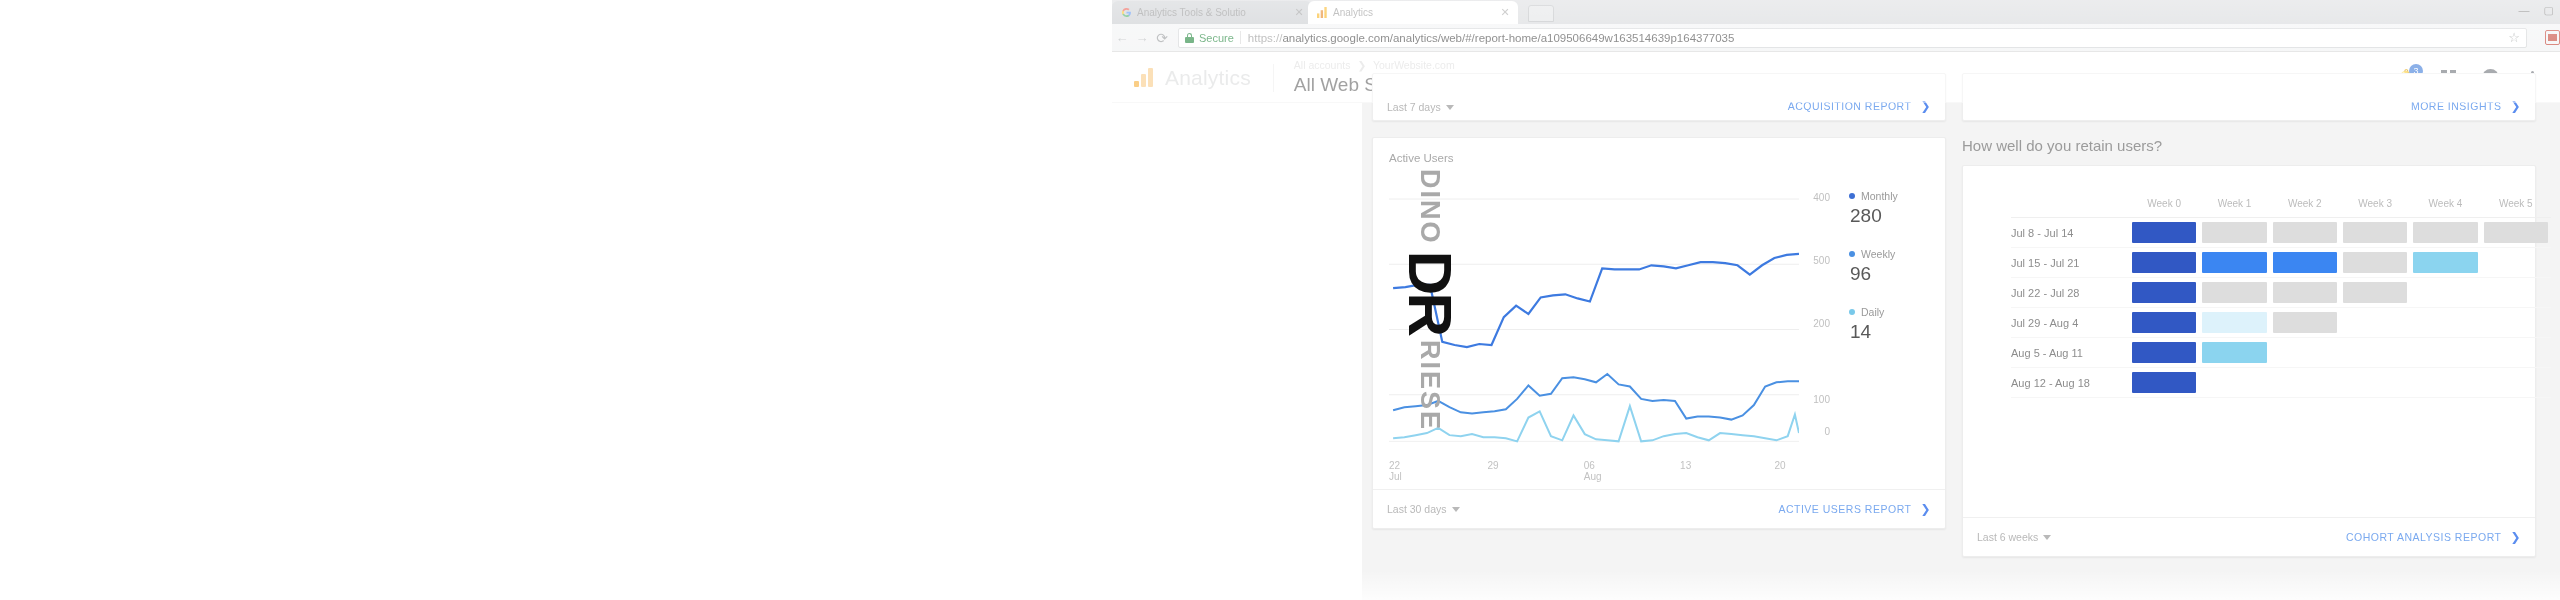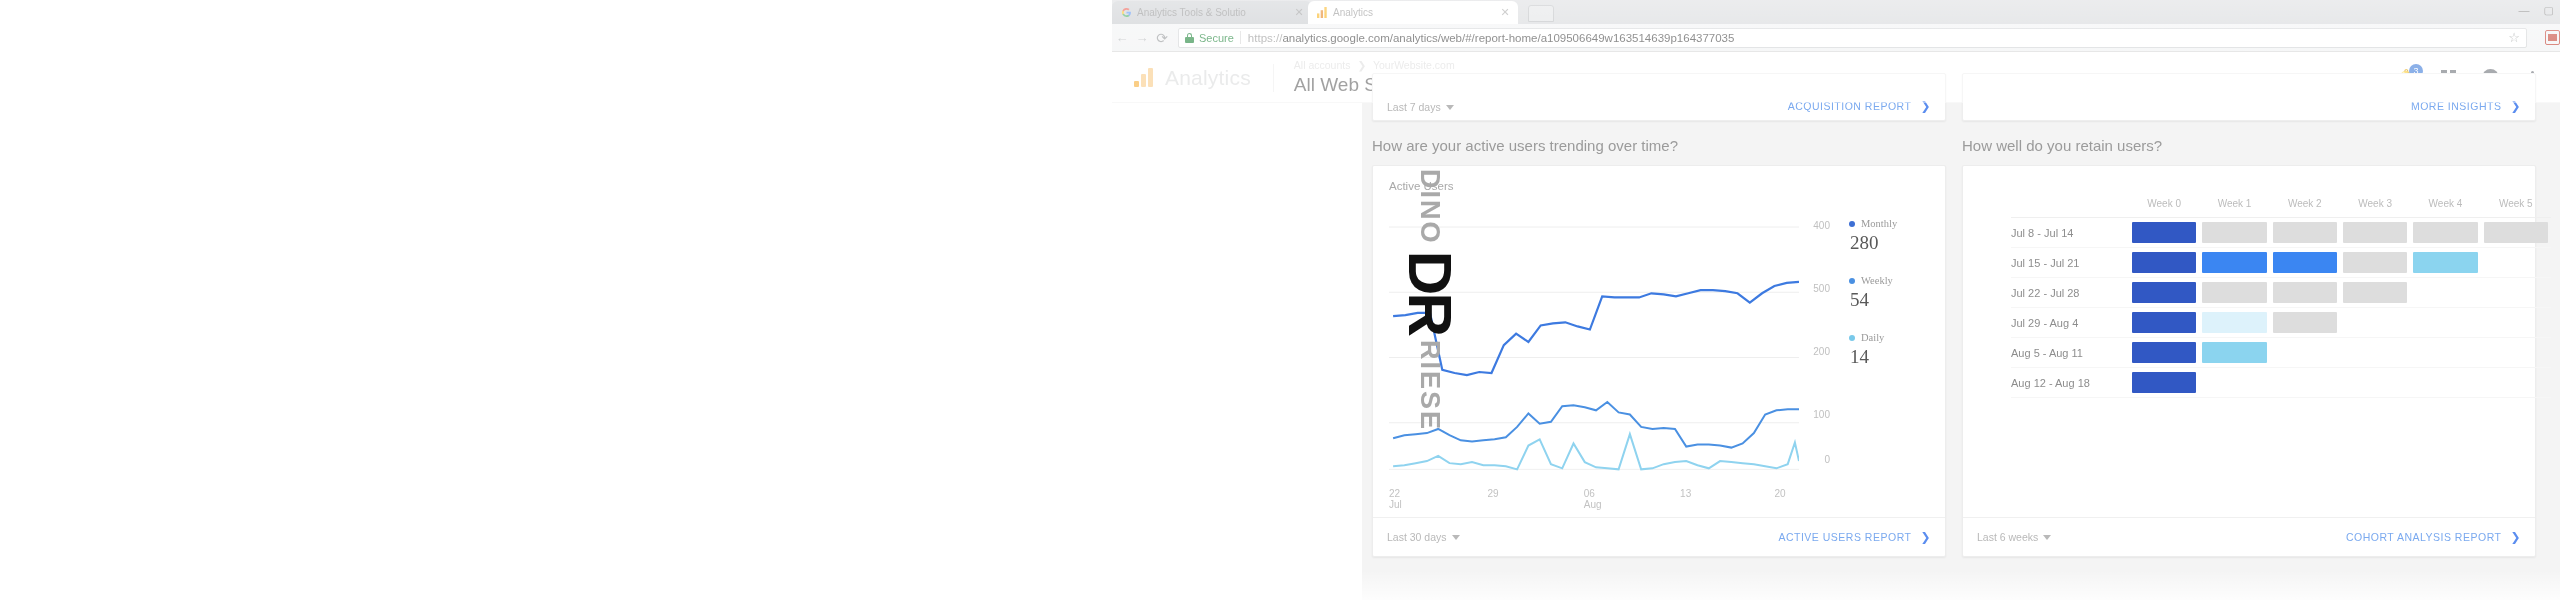--- a/index.html
+++ b/index.html
@@ -175,21 +175,21 @@
   
   .chart-area { position: relative; display: flex; height: 290px; margin-top: 4px; }
   .plot { position: relative; flex: 1 1 auto; }
   .plot svg { display: block; width: 100%; height: 100%; }
   .xlabels { position: absolute; left: 0; right: 0; bottom: -22px; height: 22px; }
   .xlab { position: absolute; font-size: 10px; color: #c2c2c2; line-height: 11px; text-align:left; }
   .xlab small { display:block; font-size: 10px; color:#c2c2c2; }
   .ylabels { position: relative; width: 34px; flex: 0 0 auto; }
   .ylab { position: absolute; right: 3px; font-size: 10px; color: #c0c0c0; }
   .legend { width: 96px; flex: 0 0 auto; padding-left: 16px; padding-top: 20px; }
-  .leg-item { margin-bottom: 21px; font-family: Liberation Serif, serif; }
+  .leg-item { margin-bottom: 21px; }
   .leg-name { font-size: 10.5px; color: #9a9a9a; display: flex; align-items: center; gap: 6px; }
   .dot { width: 6px; height: 6px; border-radius: 50%; display:inline-block; }
   .leg-val { font-size: 19px; color: #595959; margin-top: 3px; margin-left: 1px; }
 
   
   .ret-table { width: 100%; border-collapse: collapse; margin-top: 8px; margin-left: 32px; }
   .ret-table th, .ret-table td { padding: 0; }
   .ret-head th { font-size: 10px; color: #bcbcbc; font-weight: normal; text-align: center; padding: 10px 0 8px 0; border-bottom: 1px solid #efefef; }
   .ret-head th.rowhdr { width: 118px; border-bottom: 1px solid #efefef; }
   .ret-allusers td { font-size: 11px; color: #8d8d8d; text-align: center; padding: 10px 0; border-bottom: 1px solid #f3f3f3; }
@@ -391,21 +391,20 @@
             <span class="report-link">
               <span>MORE INSIGHTS</span>
               <span class="chev">❯</span>
             </span>
           </div>
         </div>
 
         <div class="cards-row">
 
           <div class="card-wrap left">
-            <div class="card-q">How are your active users trending over time?</div>
             <div class="card">
               <div class="card-body">
                 <div class="card-title">Active Users</div>
 
                 <div class="chart-area">
                   <div class="plot">
                     <svg viewBox="0 0 400 280" preserveAspectRatio="none">
 
                       <line x1="0" y1="28" x2="400" y2="28" stroke="#eeeeee" stroke-width="1" vector-effect="non-scaling-stroke"></line>
                       <line x1="0" y1="91" x2="400" y2="91" stroke="#eeeeee" stroke-width="1" vector-effect="non-scaling-stroke"></line>
@@ -424,37 +423,37 @@
                       <div class="xlab" style="left:24%"><span>29</span><small></small></div>
                       <div class="xlab" style="left:47.5%"><span>06</span><small>Aug</small></div>
                       <div class="xlab" style="left:71%"><span>13</span><small></small></div>
                       <div class="xlab" style="left:94%"><span>20</span><small></small></div>
                     </div>
                   </div>
                   <div class="ylabels">
                     <span class="ylab" style="top:22px">400</span>
                     <span class="ylab" style="top:85px">500</span>
                     <span class="ylab" style="top:148px">200</span>
-                    <span class="ylab" style="top:211px">100</span>
+                    <span class="ylab" style="top:224px">100</span>
                     <span class="ylab" style="top:256px">0</span>
                   </div>
                   <div class="legend">
                     <div class="leg-item">
                       <div class="leg-name">
                           <span class="dot" style="background:#3d6fd4"></span>
                           <span>Monthly</span>
                         </div>
                       <div class="leg-val">280</div>
                     </div>
                     <div class="leg-item">
                       <div class="leg-name">
                           <span class="dot" style="background:#4a90e2"></span>
                           <span>Weekly</span>
                         </div>
-                      <div class="leg-val">54</div>
+                      <div class="leg-val">96</div>
                     </div>
                     <div class="leg-item">
                       <div class="leg-name">
                           <span class="dot" style="background:#79c9ea"></span>
                           <span>Daily</span>
                         </div>
                       <div class="leg-val">14</div>
                     </div>
                   </div>
                 </div>

